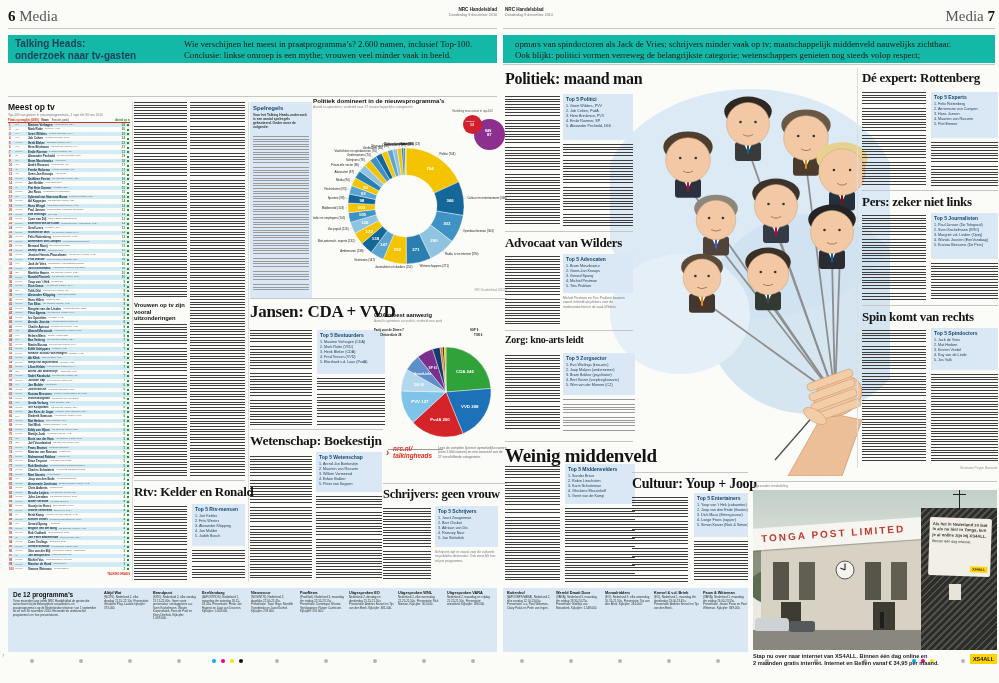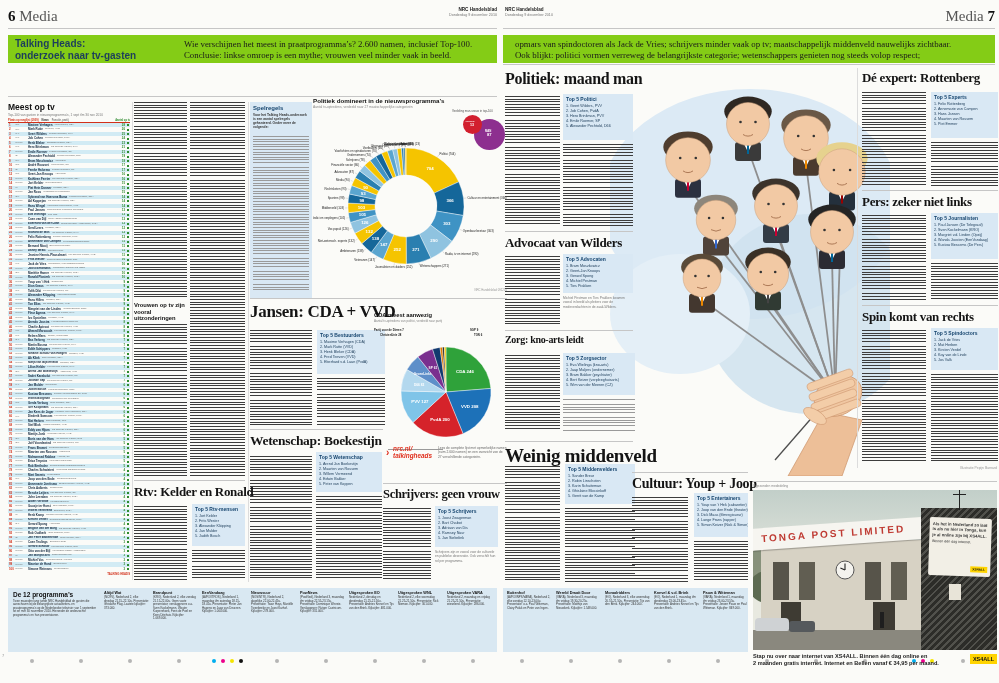--- a/index.html
+++ b/index.html
@@ -10,21 +10,21 @@
   .rule{position:absolute;background:#c6c6c6;height:1px}
   .vrule{position:absolute;background:#dcdcdc;width:1px}
   .greek{position:absolute;background-image:repeating-linear-gradient(#3d3d3d 0,#3d3d3d .9px,transparent .9px,transparent 2.7px)}
   .greek.lt{background-image:repeating-linear-gradient(#9a9a9a 0,#9a9a9a .9px,transparent .9px,transparent 2.6px)}
   .sechead{position:absolute;font-family:"Liberation Serif","DejaVu Serif",serif;font-weight:700;
            color:#141414;letter-spacing:-.3px;line-height:1;white-space:nowrap}
   .top5{position:absolute;background:#d9e8f4;padding:2px 3px;box-sizing:border-box;overflow:hidden}
   .t5t{font-size:5px;font-weight:700;color:#16456e;margin-bottom:1.5px}
   .t5i{font-size:3.7px;line-height:1.4;color:#23425e;white-space:nowrap}
   .cap{position:absolute;font-size:3.3px;line-height:1.3;color:#777}
-  .kick{position:absolute;background:#84cc16}
+  .kick{position:absolute;background:#14b8a6}
   .ktitle{position:absolute;left:7px;top:3px;font-size:10px;line-height:1.15;font-weight:700;color:#1c3e5c}
   .ktext{position:absolute;font-family:"Liberation Serif",serif;font-size:8.8px;line-height:1.3;color:#1a1a1a}
   .trow{display:flex;align-items:center;height:4.49px;font-size:2.9px;line-height:1;padding:0 1px;box-sizing:border-box;overflow:hidden}
   .trank{width:6px;color:#d2301a;font-weight:700;flex:none}
   .tprev{width:13px;color:#777;font-size:2.4px;flex:none}
   .tname{font-weight:700;color:#10263d;white-space:nowrap;flex:none;margin-right:2px}
   .tfunc{color:#666;font-size:2.5px;white-space:nowrap;overflow:hidden;flex:1}
   .tcnt{color:#2e8b2e;font-weight:700;flex:none;margin-left:1px}
   .tsq{width:2px;height:2px;background:#2e8b2e;flex:none;margin-left:2px}
   .pcol{position:absolute;width:45px;overflow:hidden}

